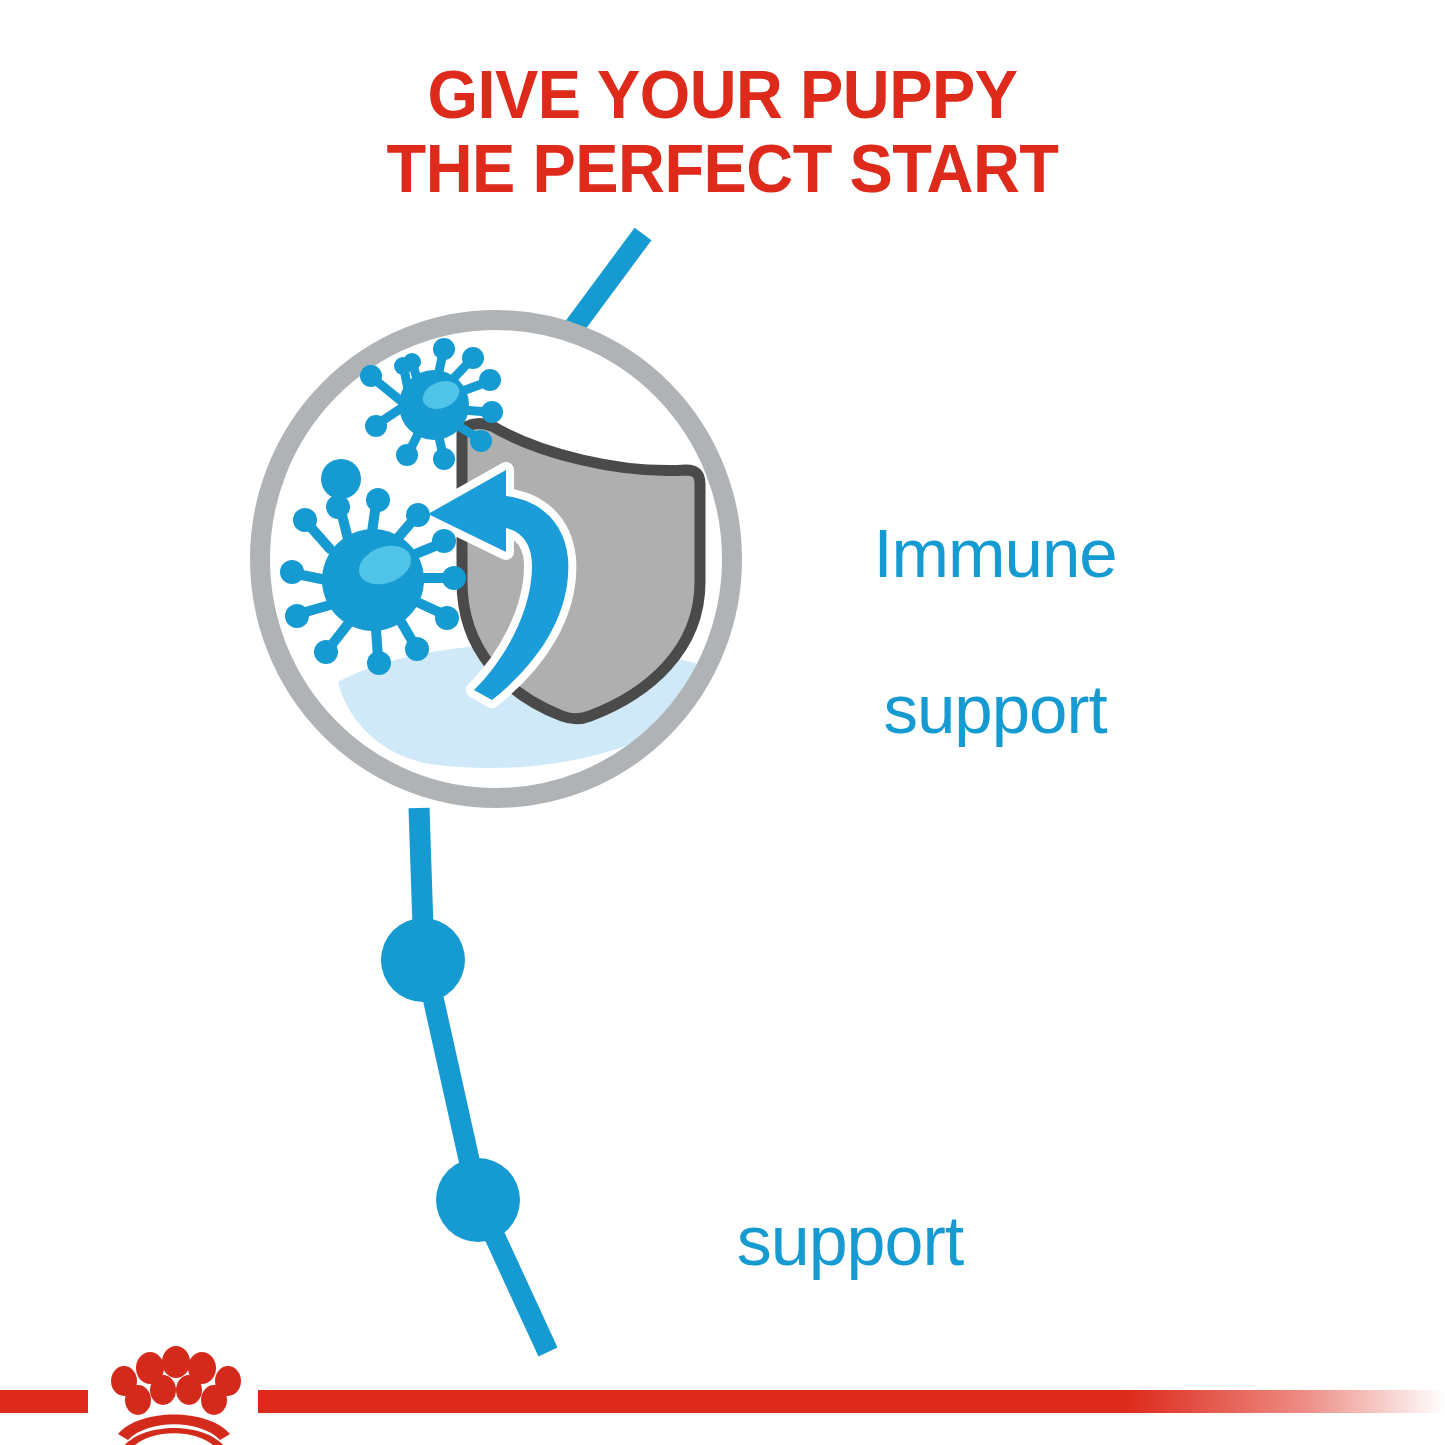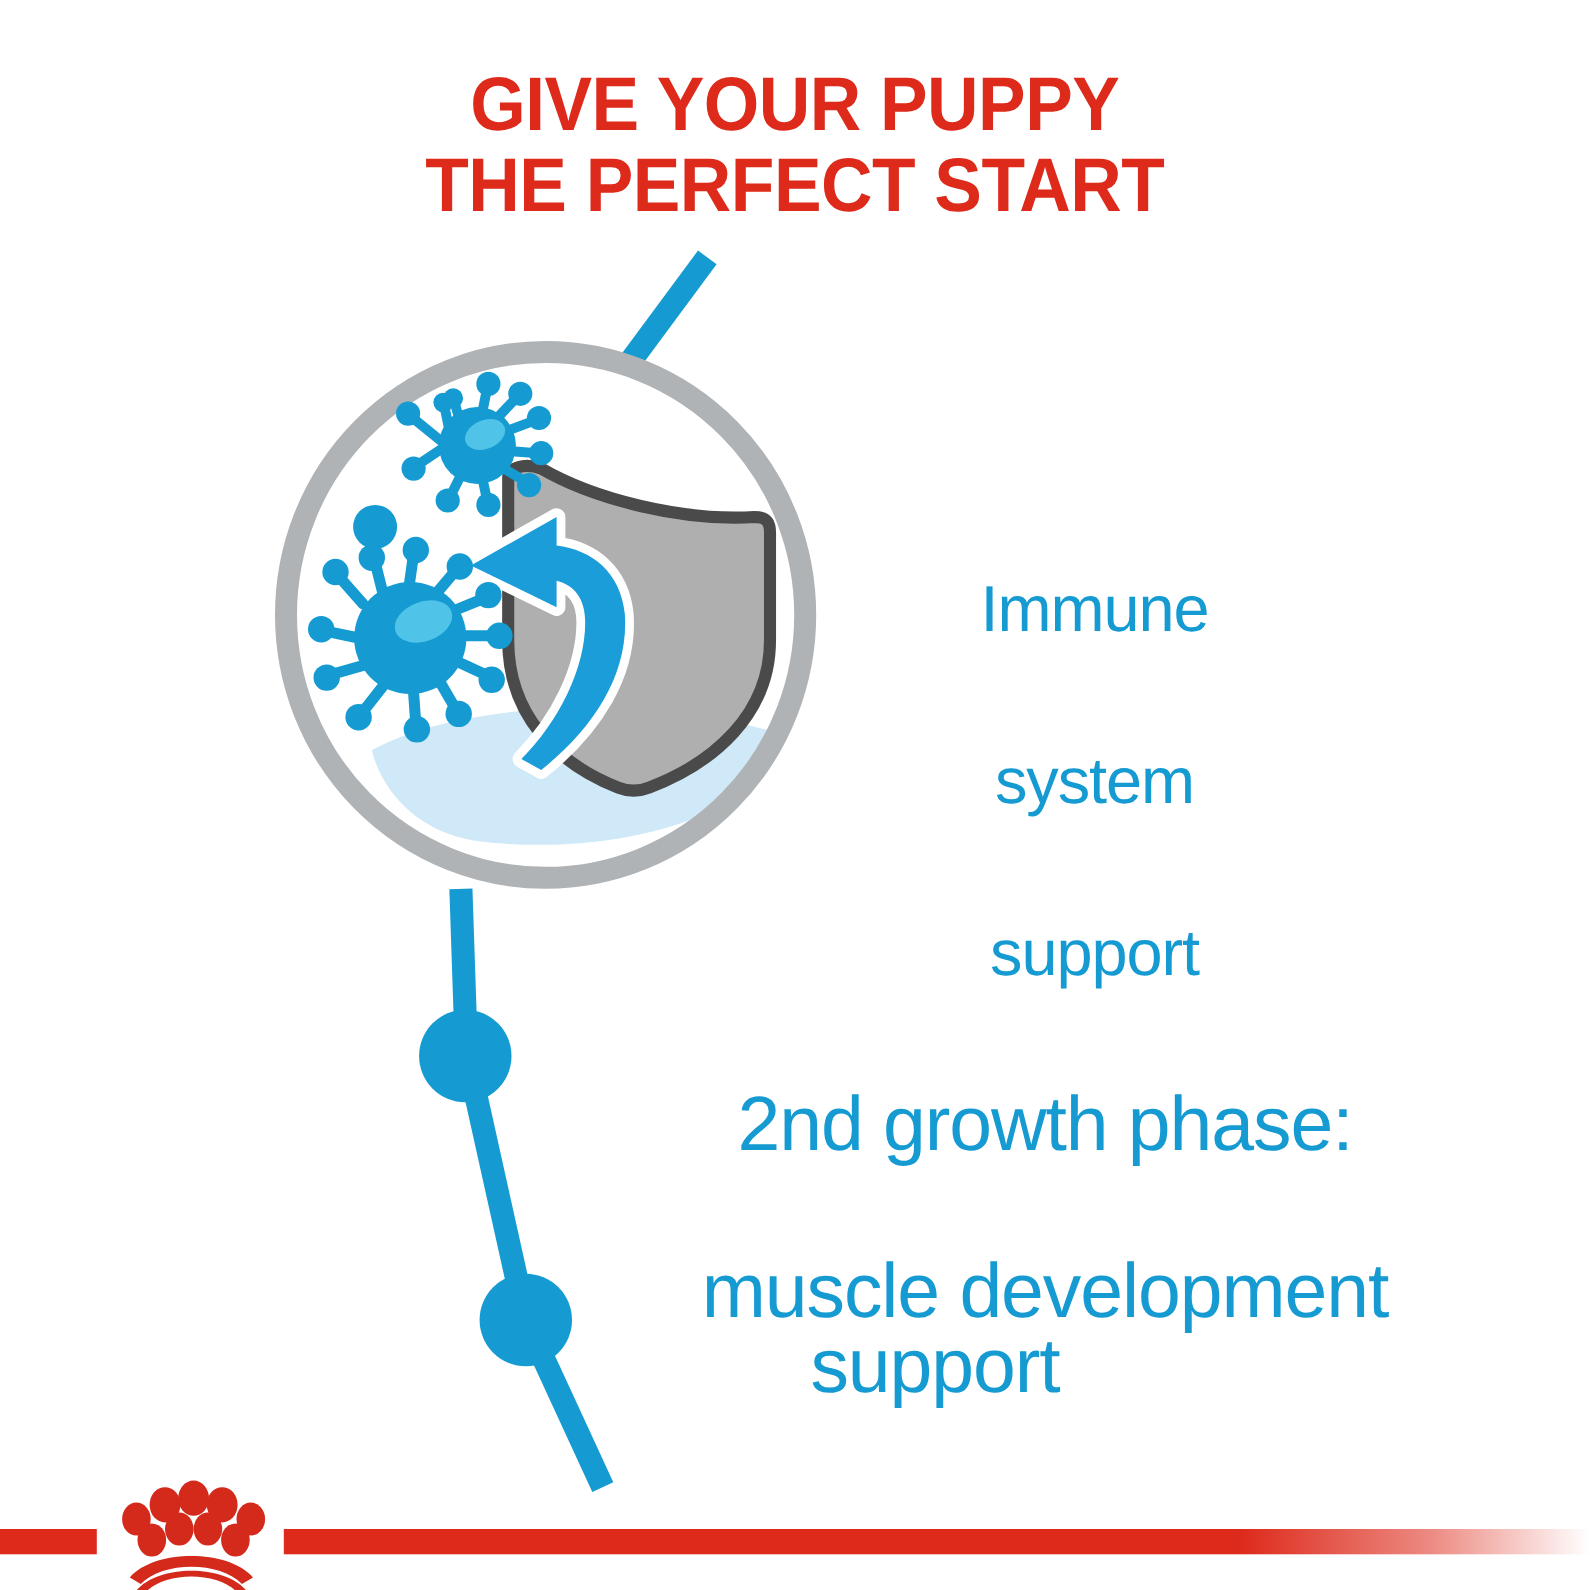--- a/index.html
+++ b/index.html
@@ -49,21 +49,21 @@
   }
 
   
   .benefit {
     position: absolute;
     color: #159BD2;
     font-family: "Liberation Sans", sans-serif;
     font-weight: normal;
     text-align: center;
     line-height: 78px;
-    font-size: 59px;
+    font-size: 69px;
     letter-spacing: -1px;
     white-space: pre-line;
   }
   .benefit .line { display: block; }
 
   #benefit-1 {
     left: 780px;
     top: 415px;
     width: 430px;
   }
@@ -245,28 +245,23 @@
         </g>
         <circle cx="373" cy="558" r="51" fill="#159BD2"></circle>
         <ellipse cx="385" cy="543" rx="27" ry="18" transform="rotate(-20 385 543)" fill="#4FC3E8"></ellipse>
       </g>
 
     </g>
   </svg>
 
   <div class="benefit" id="benefit-1">
     <span class="line">Immune</span>
-    <span class="line">system</span>
     <span class="line">support</span>
   </div>
 
-  <div class="benefit" id="benefit-2">
-    <span class="line">2nd growth phase:</span>
-    <span class="line">muscle development</span>
-  </div>
 
   <div class="benefit" id="benefit-3">
     <span class="line">support</span>
   </div>
 
   <div class="footer-bar"></div>
   <div class="footer-bar-gap"></div>
 
   <svg class="logo" viewBox="0 0 172 104">
     <g fill="#D42A1C">

